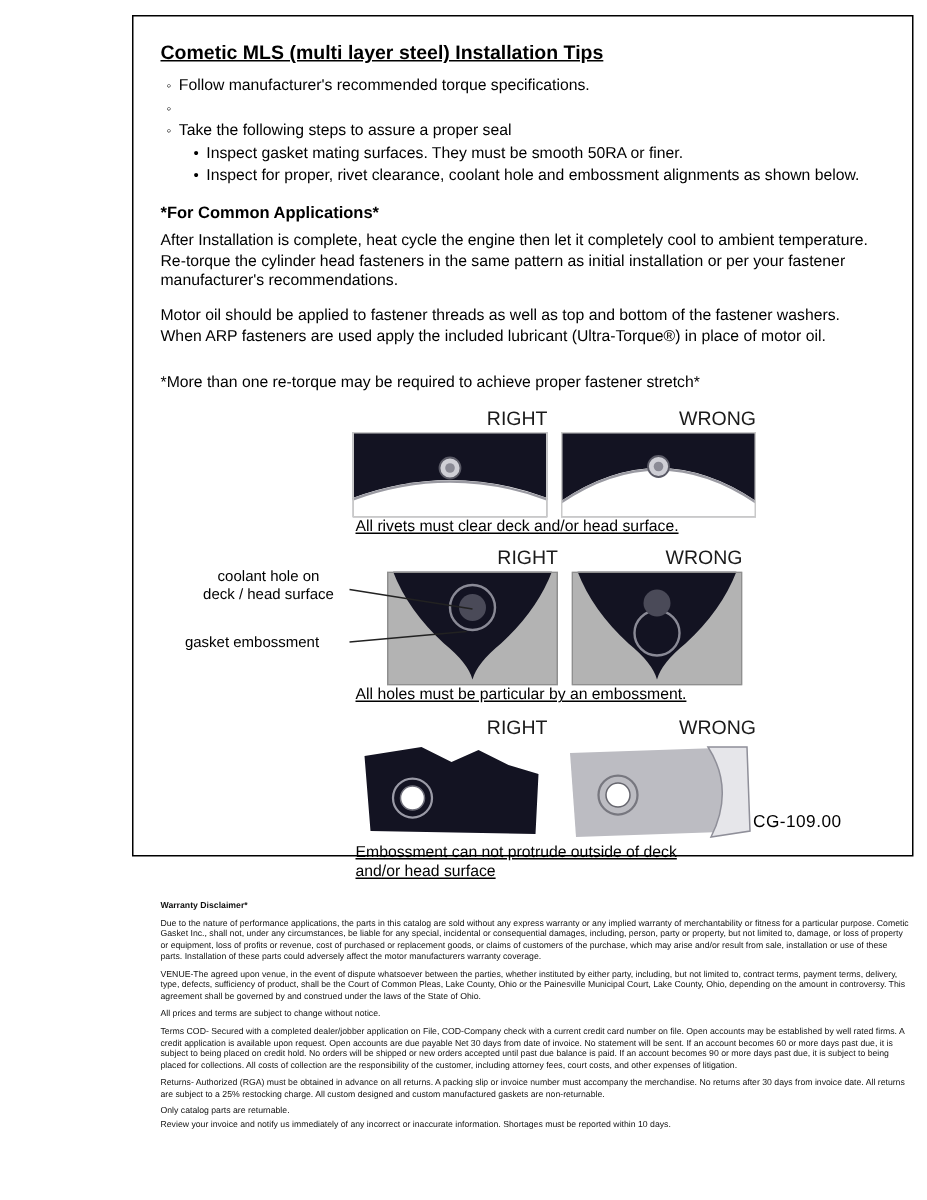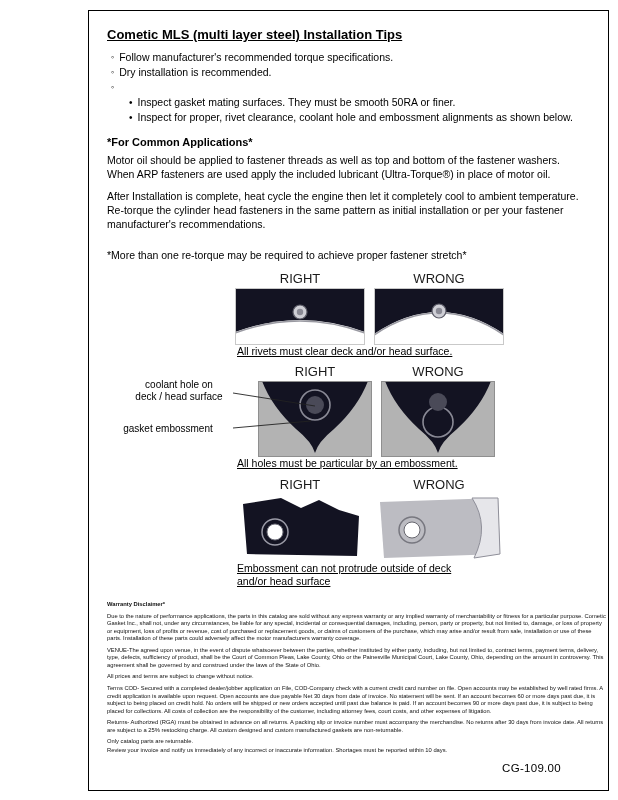--- a/index.html
+++ b/index.html
@@ -6,21 +6,21 @@
     margin: 0; padding: 0;
     width: 618px; height: 800px;
     background: #ffffff;
     font-family: "Liberation Sans", sans-serif;
     color: #000;
     overflow: hidden;
   }
   .page {
     position: absolute;
     left: 88px; top: 10px;
-    width: 521px; height: 781px;
+    width: 521px; height: 561px;
     border: 1px solid #000;
     box-sizing: border-box;
     padding: 12px 18px 0 16px;
   }
   .title {
     font-size: 13px;
     font-weight: 700;
     text-decoration: underline;
     margin: 4px 0 9px 2px;
   }
@@ -28,21 +28,21 @@
   .bullet { display: flex; align-items: flex-start; margin-bottom: 2px; }
   .bullet .mk1 { font-size: 9px; margin: 0 5px 0 0; line-height: 13px; }
   .bullet.sub { margin-left: 18px; }
   .bullet .mk2 { font-size: 10px; margin: 0 5px 0 0; line-height: 13px; }
   .bullet span.txt { line-height: 13px; text-align: right; }
   .diesel-head { font-size: 11px; font-weight: 700; margin: 12px 0 6px 2px; }
   .para { font-size: 10.5px; line-height: 1.3; margin: 0 0 9px 2px; width: 480px; }
   .note { margin-top: 18px; }
   .figs { margin-top: 4px; }
   .fig-row { display: flex; gap: 9px; margin-left: 130px; }
-  .fig-col { display: flex; flex-direction: column; align-items: center; }
+  .fig-col { display: flex; flex-direction: column; align-items: flex-end; }
   .fig-head { font-size: 13px; color: #1a1a1a; margin-bottom: 2px; line-height: 14px; }
   .fig-caption { font-size: 10.5px; margin: 0 0 8px 132px; line-height: 1.2; text-decoration: underline; }
   .cap3 { width: 245px; }
   .fig-row2-wrap { position: relative; margin-top: 2px; }
   .fig-row.row2 { margin-left: 153px; }
   .callout { position: absolute; font-size: 10px; line-height: 1.15; text-align: center; }
   .callout.c1 { left: 26px; top: 14px; width: 96px; }
   .callout.c2 { left: 4px; top: 58px; width: 118px; }
   .callout-lines { position: absolute; left: 122px; top: 0; pointer-events: none; }
   .legal { margin: 14px 0 0 2px; width: 500px; font-size: 5.8px; line-height: 1.3; color: #111; }
@@ -59,38 +59,38 @@
 
   <h1 class="title">Cometic MLS (multi layer steel) Installation Tips</h1>
 
   <div class="bullets">
     <div class="bullet">
       <span class="mk1">◦</span>
       <span class="txt">Follow manufacturer's recommended torque specifications.</span>
     </div>
     <div class="bullet">
       <span class="mk1">◦</span>
-      <span class="txt">Dry installation is recommended.</span>
     </div>
     <div class="bullet">
       <span class="mk1">◦</span>
+      <span class="txt">Take the following steps to assure a proper seal</span>
     </div>
     <div class="bullet sub">
       <span class="mk2">•</span>
       <span class="txt">Inspect gasket mating surfaces.  They must be smooth 50RA or finer.</span>
     </div>
     <div class="bullet sub">
       <span class="mk2">•</span>
       <span class="txt">Inspect for proper, rivet clearance, coolant hole and embossment alignments as shown below.</span>
     </div>
   </div>
 
   <h2 class="diesel-head">*For Common Applications*</h2>
+  <p class="para">After Installation is complete, heat cycle the engine then let it completely cool to ambient temperature. Re-torque the cylinder head fasteners in the same pattern as initial installation or per your fastener manufacturer's recommendations.</p>
   <p class="para">Motor oil should be applied to fastener threads as well as top and bottom of the fastener washers. When ARP fasteners are used apply the included lubricant (Ultra-Torque®) in place of motor oil.</p>
-  <p class="para">After Installation is complete, heat cycle the engine then let it completely cool to ambient temperature. Re-torque the cylinder head fasteners in the same pattern as initial installation or per your fastener manufacturer's recommendations.</p>
   <p class="para note">*More than one re-torque may be required to achieve proper fastener stretch*</p>
 
   <div class="figs">
 
     <div class="fig-row row1">
       <div class="fig-col">
         <div class="fig-head">RIGHT</div>
         <svg width="130" height="57" viewBox="0 0 130 57">
           <rect x="0" y="0" width="130" height="57" fill="#131322"></rect>
           <path d="M0,57 L0,44 Q65,20 130,44 L130,57 Z" fill="#ffffff"></path>

